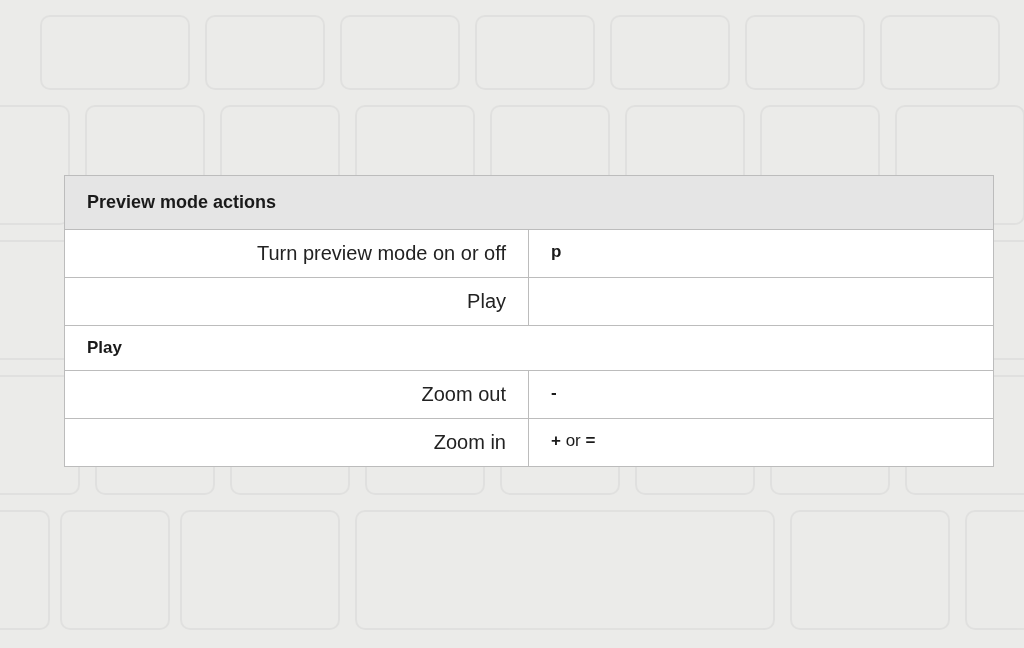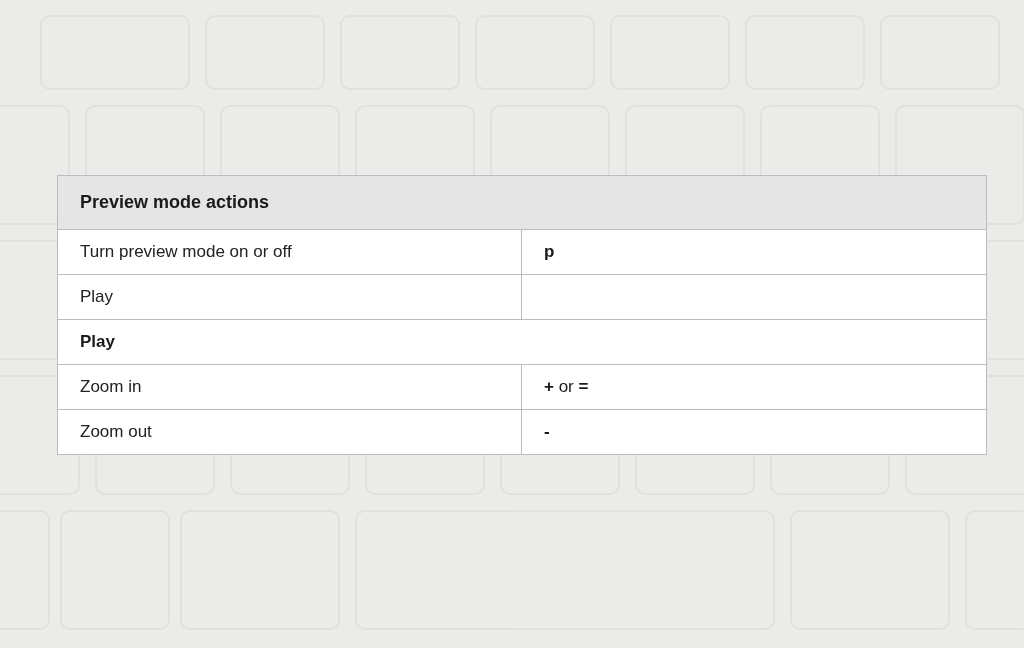--- a/index.html
+++ b/index.html
@@ -34,21 +34,21 @@
     .key {
       position: absolute;
       border: 2px solid #999;
       border-radius: 10px;
       background: transparent;
     }
     
     .table-container {
       position: absolute;
       top: 175px;
-      left: 57px;
+      left: 64px;
       width: 930px;
       border: 1px solid #bcbcbc;
       background: #fff;
     }
     
     .table-header {
       background: #e5e5e5;
       padding: 16px 22px;
       font-weight: 700;
       font-size: 18px;
@@ -62,23 +62,24 @@
       background: #fff;
     }
     
     .table-row:last-child {
       border-bottom: none;
     }
     
     .cell-action {
       width: 50%;
       padding: 12px 22px;
-      font-size: 17px;
+      font-size: 20px;
       color: #222;
       border-right: 1px solid #bcbcbc;
+      text-align: right;
     }
     
     .cell-shortcut {
       width: 50%;
       padding: 12px 22px;
       font-size: 17px;
       color: #1a1a1a;
     }
     
     .key-bold {
@@ -145,21 +146,21 @@
         <div class="cell-action"><span>Turn preview mode on or off</span></div>
         <div class="cell-shortcut"><span class="key-bold">p</span></div>
       </div>
       <div class="table-row">
         <div class="cell-action"><span>Play</span></div>
       </div>
       <div class="table-row">
         <div class="cell-shortcut"><span class="key-bold">Play</span></div>
       </div>
       <div class="table-row">
+        <div class="cell-action"><span>Zoom out</span></div>
+        <div class="cell-shortcut"><span class="key-bold">-</span></div>
+      </div>
+      <div class="table-row">
         <div class="cell-action"><span>Zoom in</span></div>
         <div class="cell-shortcut"><span class="key-bold">+</span><span class="key-sep"> or </span><span class="key-bold">=</span></div>
-      </div>
-      <div class="table-row">
-        <div class="cell-action"><span>Zoom out</span></div>
-        <div class="cell-shortcut"><span class="key-bold">-</span></div>
       </div>
     </div>
 </div>
 
 </body></html>

